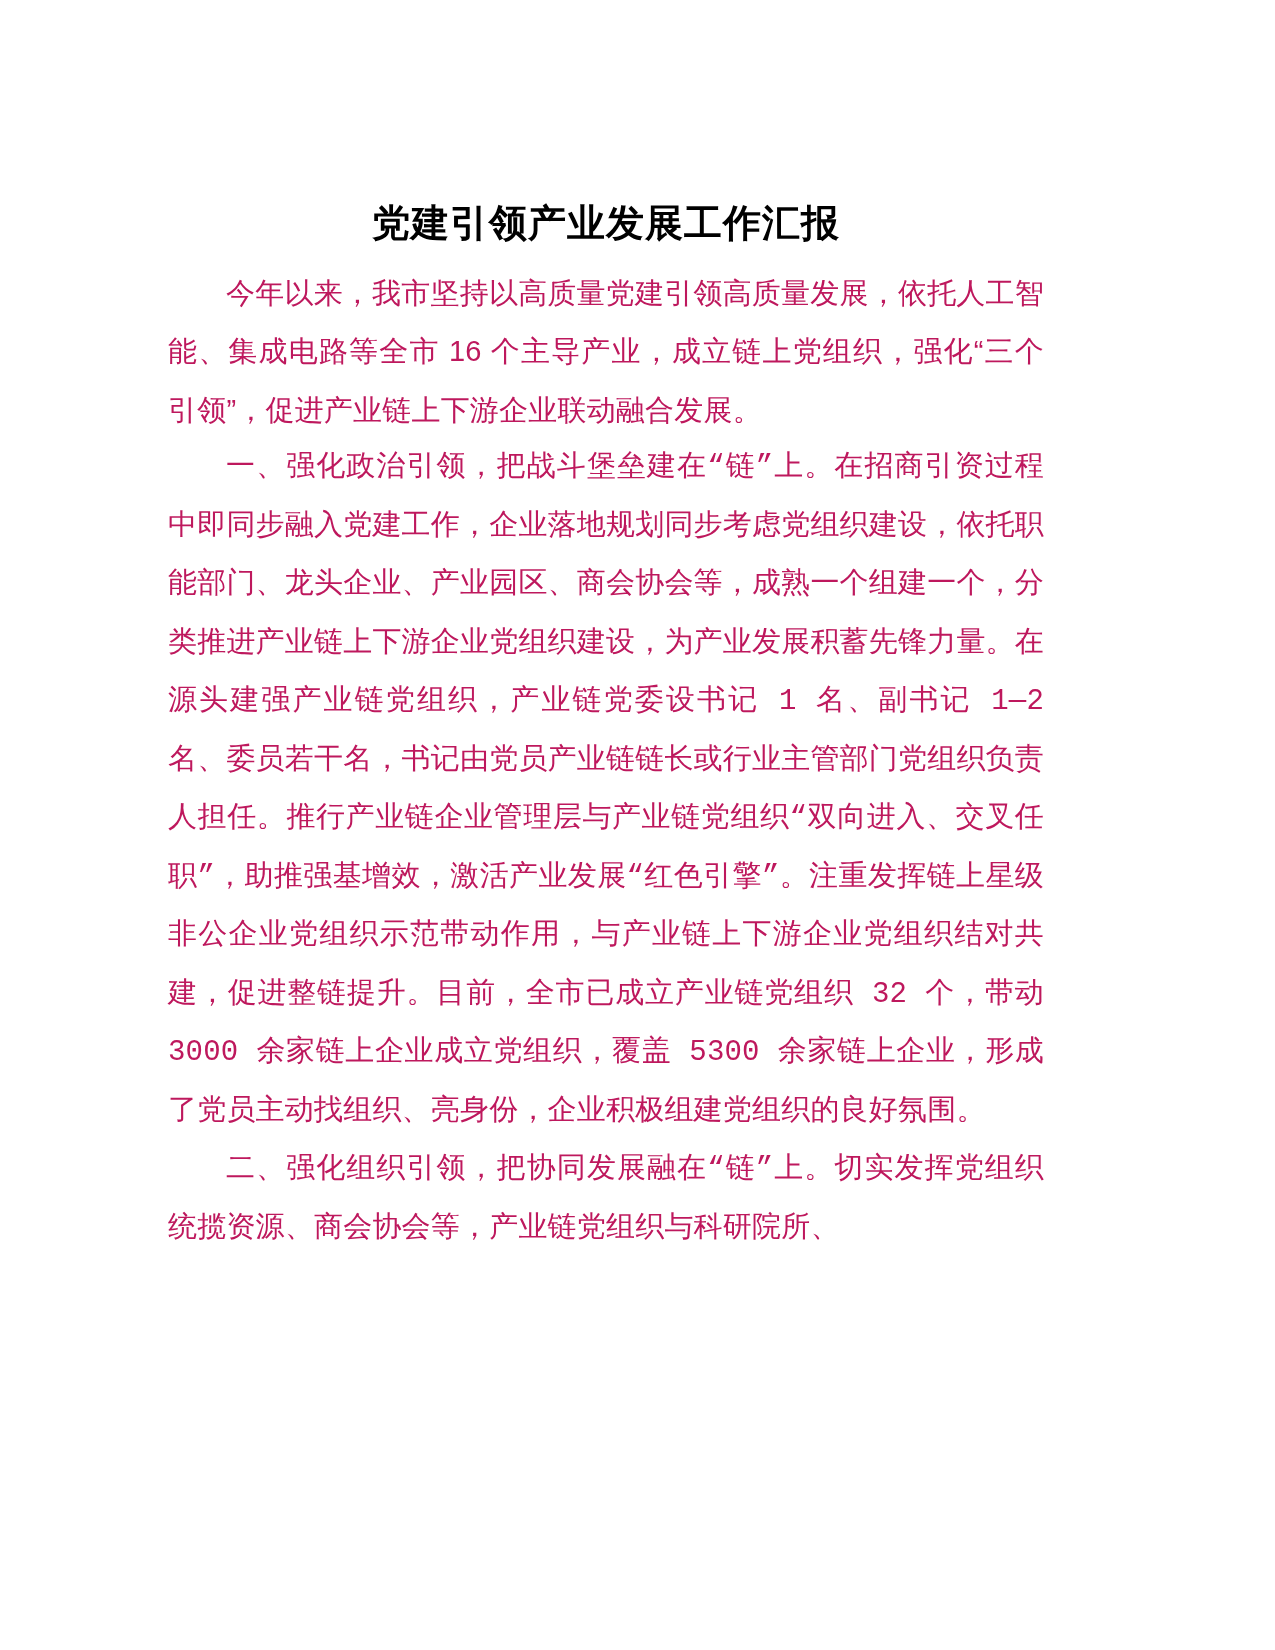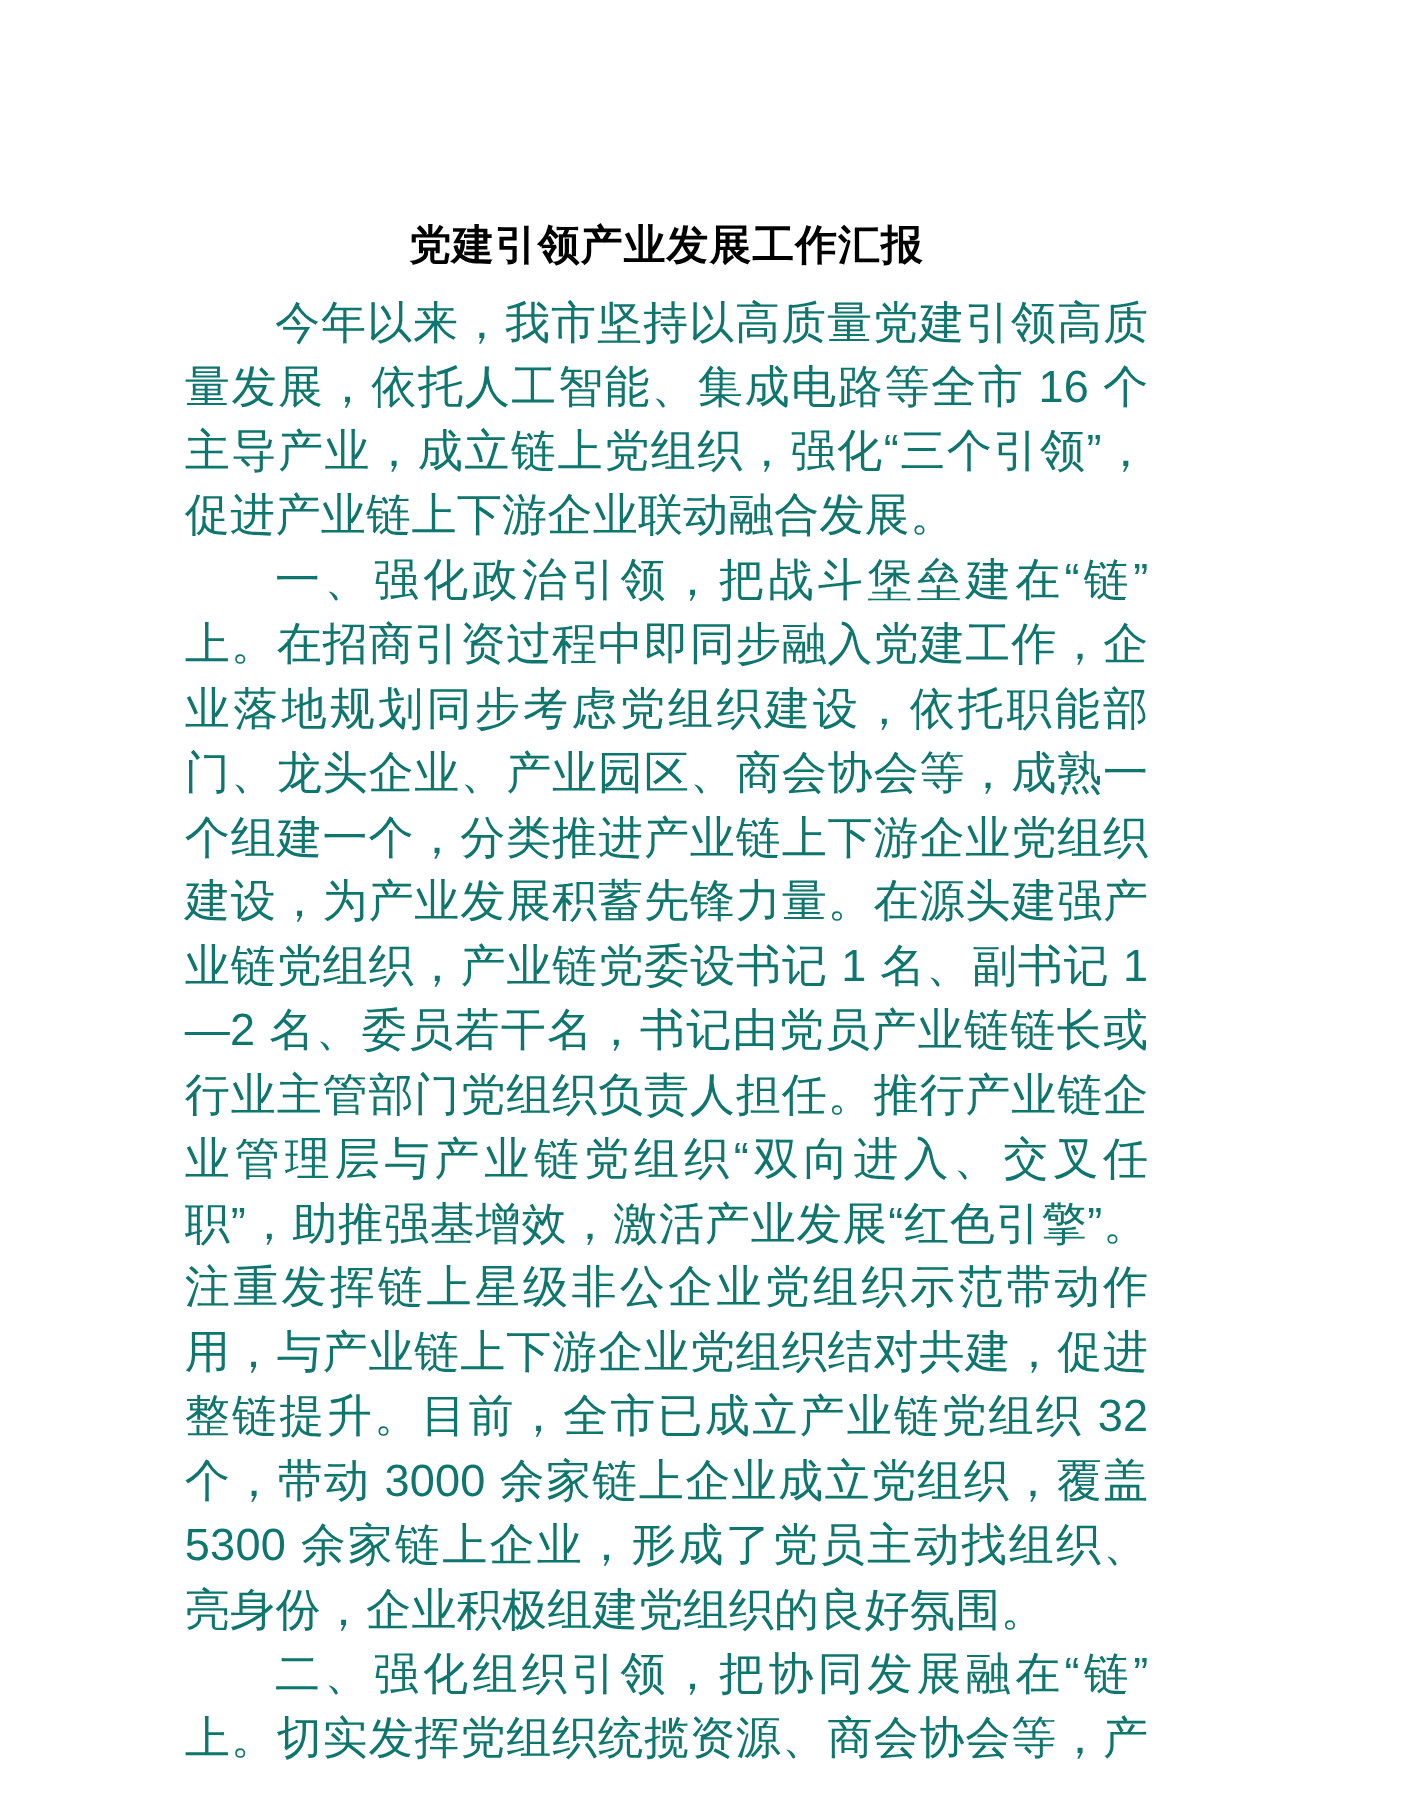--- a/index.html
+++ b/index.html
@@ -32,32 +32,33 @@
     font-weight: 700;
     line-height: 1.25;
     text-align: center;
     letter-spacing: 1px;
     margin: 0;
     padding-top: 200px;
     padding-bottom: 10px;
     color: #000000;
   }
   .doc-para {
-    font-size: 41px;
+    font-size: 29px;
     line-height: 58.5px;
     text-align: justify;
     text-justify: inter-ideograph;
     text-indent: 2em;
     margin: 0;
-    color: #0f766e;
+    color: #be185d;
     letter-spacing: 0.2px;
     word-break: break-all;
   }
   .doc-para + .doc-para {
     margin-top: 0;
+    font-family: Liberation Mono, monospace;
   }
   .para-block {
     padding-top: 6px;
   }
 </style>
 </head>
 <body>
 
 <div class="page">
   <div class="content">

